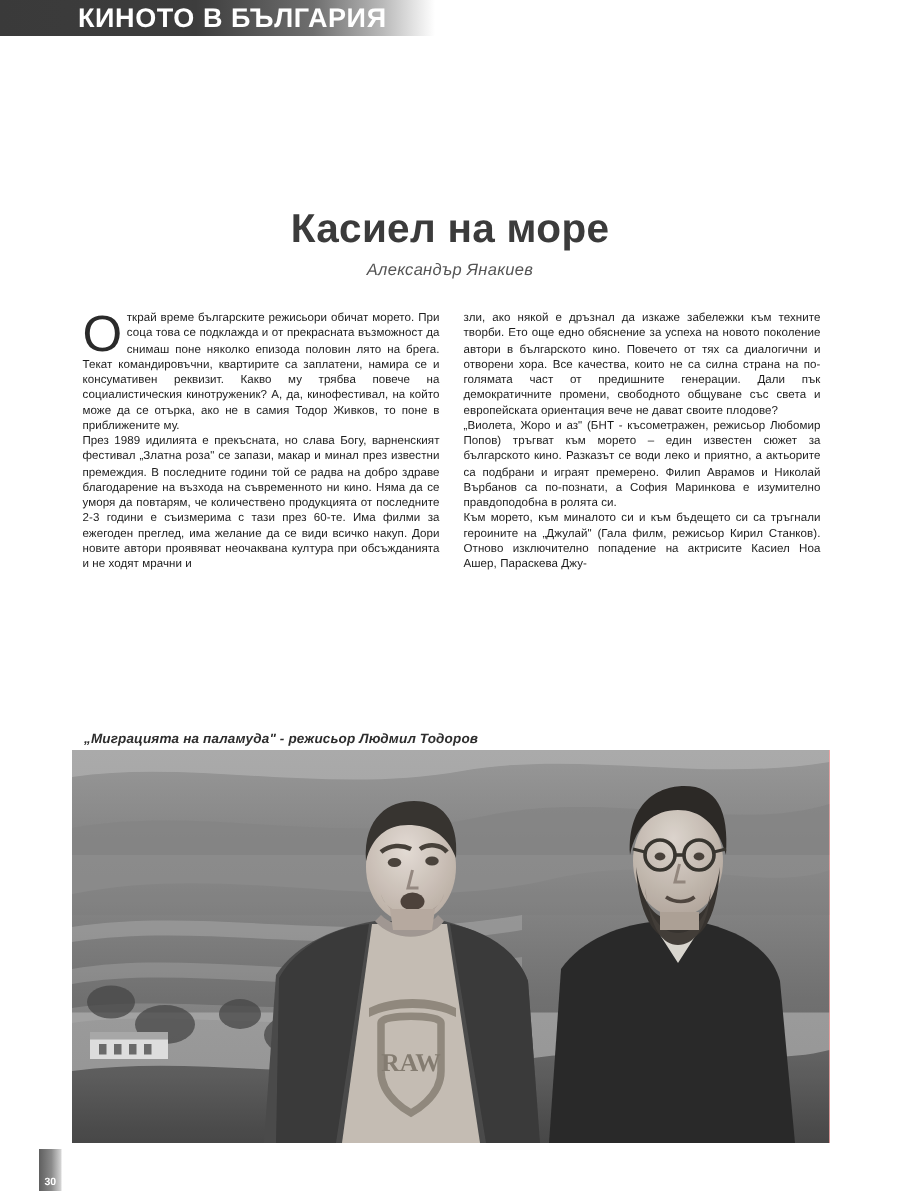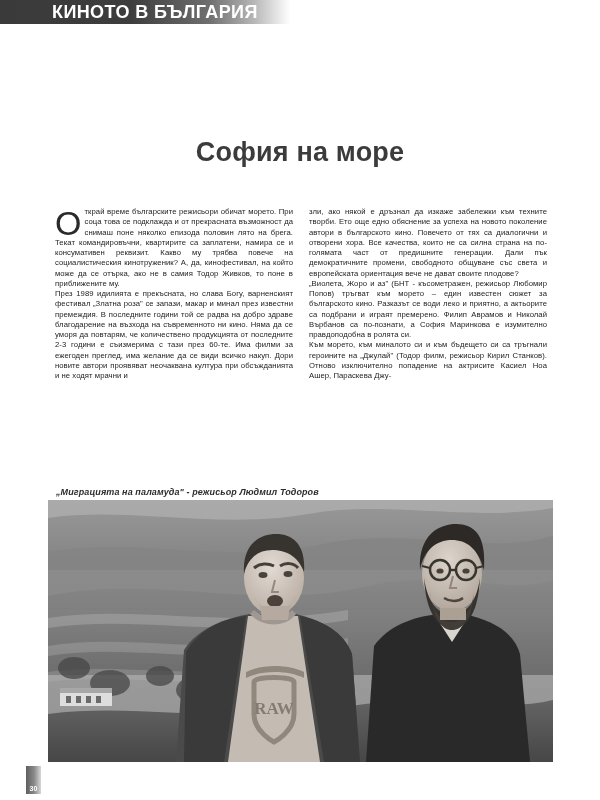--- a/index.html
+++ b/index.html
@@ -146,34 +146,35 @@
   }
 </style>
 </head>
 <body>
 
 <div class="banner">
   <span class="banner-title">КИНОТО В БЪЛГАРИЯ</span>
 </div>
 
 <div class="title-block">
-  <h1 class="article-title">София на море</h1>
+  <h1 class="article-title">Касиел на море</h1>
+  <div class="article-byline">Александър Янакиев</div>
 </div>
 
 <div class="columns">
 
   <div class="col">
     <p class="dropcap-para"><span class="dropcap">О</span><span>ткрай време българските режисьори обичат морето. При соца това се подклажда и от прекрасната възможност да снимаш поне няколко епизода половин лято на брега. Текат командировъчни, квартирите са заплатени, намира се и консумативен реквизит. Какво му трябва повече на социалистическия кинотруженик? А, да, кинофестивал, на който може да се отърка, ако не в самия Тодор Живков, то поне в приближените му.</span></p>
     <p>През 1989 идилията е прекъсната, но слава Богу, варненският фестивал „Златна роза" се запази, макар и минал през известни премеждия. В последните години той се радва на добро здраве благодарение на възхода на съвременното ни кино. Няма да се уморя да повтарям, че количествено продукцията от последните 2-3 години е съизмерима с тази през 60-те. Има филми за ежегоден преглед, има желание да се види всичко накуп. Дори новите автори проявяват неочаквана култура при обсъжданията и не ходят мрачни и</p>
   </div>
 
   <div class="col">
     <p>зли, ако някой е дръзнал да изкаже забележки към техните творби. Ето още едно обяснение за успеха на новото поколение автори в българското кино. Повечето от тях са диалогични и отворени хора. Все качества, които не са силна страна на по-голямата част от предишните генерации. Дали пък демократичните промени, свободното общуване със света и европейската ориентация вече не дават своите плодове?</p>
     <p>„Виолета, Жоро и аз" (БНТ - късометражен, режисьор Любомир Попов) тръгват към морето – един известен сюжет за българското кино. Разказът се води леко и приятно, а актьорите са подбрани и играят премерено. Филип Аврамов и Николай Върбанов са по-познати, а София Маринкова е изумително правдоподобна в ролята си.</p>
-    <p>Към морето, към миналото си и към бъдещето си са тръгнали героините на „Джулай" (Тодор филм, режисьор Кирил Станков). Отново изключително попадение на актрисите Касиел Ноа Ашер, Параскева Джу-</p>
+    <p>Към морето, към миналото си и към бъдещето си са тръгнали героините на „Джулай" (Гала филм, режисьор Кирил Станков). Отново изключително попадение на актрисите Касиел Ноа Ашер, Параскева Джу-</p>
   </div>
 
 </div>
 
 <div class="photo-caption">„Миграцията на паламуда" - режисьор Людмил Тодоров</div>
 
 <div class="photo">
   <svg width="505" height="262" viewBox="0 0 505 262">
     <defs>
       <linearGradient id="sky" x1="0" y1="0" x2="0" y2="1">

